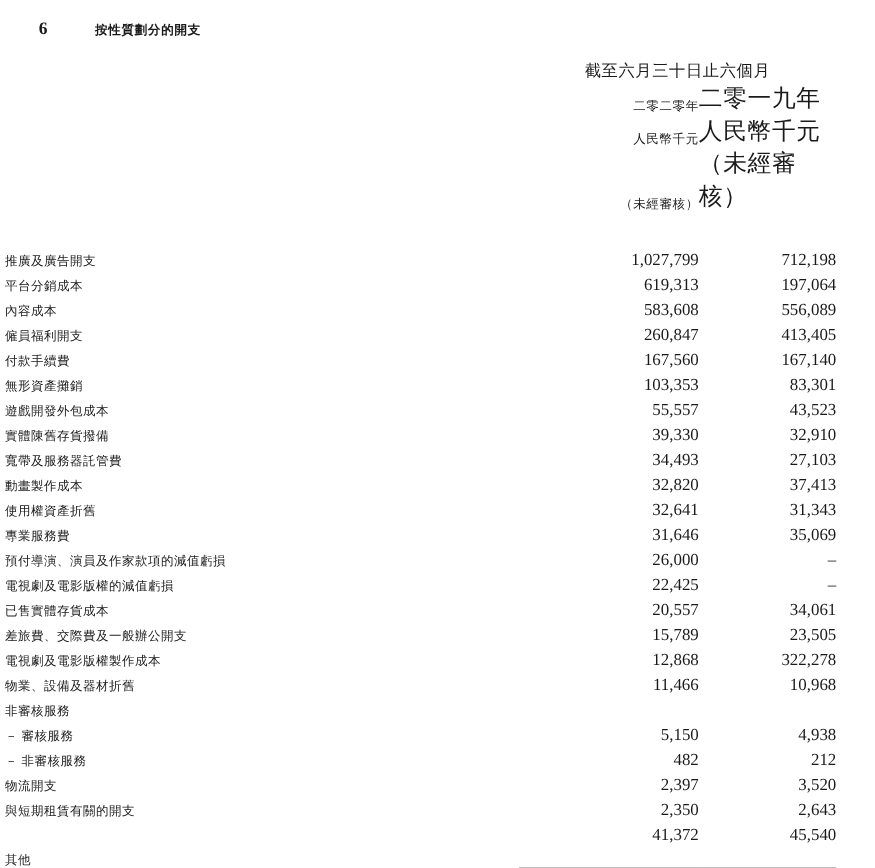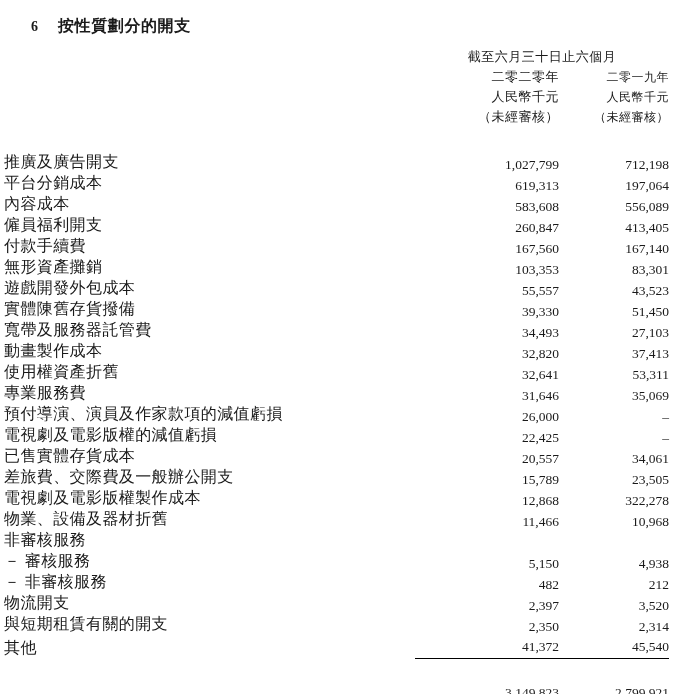--- a/index.html
+++ b/index.html
@@ -25,22 +25,22 @@
     display: flex;
     align-items: baseline;
   }
   .note-number {
     width: 38px;
     text-align: right;
     font-size: 14px;
     font-weight: bold;
   }
   .note-title {
-    margin-left: 20px;
-    font-size: 16px;
+    margin-left: 38px;
+    font-size: 10px;
     font-weight: bold;
     letter-spacing: 0.6px;
   }
 
   
   .statement {
     position: absolute;
     top: 46px;
     left: 4px;
     width: 700px;
@@ -62,60 +62,60 @@
   .hdr-span {
     text-align: center;
     font-size: 13px;
     font-weight: bold;
     letter-spacing: 0.5px;
     padding-bottom: 2px;
     height: 20px;
   }
   .hdr-year-2020, .hdr-unit-2020, .hdr-audit-2020 {
     text-align: right;
-    font-size: 13px;
+    font-size: 10px;
     letter-spacing: 0.5px;
     font-weight: bold;
     height: 20px;
     padding-right: 0;
   }
   .hdr-year-2019, .hdr-unit-2019, .hdr-audit-2019 {
-    text-align: right;
-    font-size: 12px;
+    text-align: left;
+    font-size: 19px;
     letter-spacing: 0.5px;
     height: 20px;
   }
   .hdr-audit-2020, .hdr-audit-2019 { padding-bottom: 2px; }
 
   .header-gap { height: 26px; }
 
   
   .row-label {
-    font-size: 16px;
+    font-size: 10px;
     letter-spacing: 0.4px;
     padding-left: 62px;
     height: 20px;
     white-space: nowrap;
   }
   .row-label.indent { }
 
   .num {
     text-align: right;
     font-size: 13.5px;
     height: 20px;
     white-space: nowrap;
   }
   .num-2020 { font-weight: bold; }
   .num-2019 { font-weight: normal; }
 
   
   .rule-2020 > .num-2020,
   .rule-2020 > .num-2019 {
     border-bottom: 1.3px solid #000;
-    padding-bottom: 3px;
+    padding-bottom: 18px;
   }
   .spacer-after-rule td { height: 20px; }
 
   .total .num-2020,
   .total .num-2019 {
     border-bottom: 1.3px solid #000;
     padding-bottom: 3px;
     height: 22px;
   }
   .total-dbl td.num-2020,
@@ -207,39 +207,39 @@
       </tr>
       <tr class="">
         <td class="row-label">遊戲開發外包成本</td>
         <td class="num num-2020">55,557</td>
         <td class="num num-2019">43,523</td>
         <td></td>
       </tr>
       <tr class="">
         <td class="row-label">實體陳舊存貨撥備</td>
         <td class="num num-2020">39,330</td>
-        <td class="num num-2019">51,450</td>
+        <td class="num num-2019">32,910</td>
         <td></td>
       </tr>
       <tr class="">
         <td class="row-label">寬帶及服務器託管費</td>
         <td class="num num-2020">34,493</td>
         <td class="num num-2019">27,103</td>
         <td></td>
       </tr>
       <tr class="">
         <td class="row-label">動畫製作成本</td>
         <td class="num num-2020">32,820</td>
         <td class="num num-2019">37,413</td>
         <td></td>
       </tr>
       <tr class="">
         <td class="row-label">使用權資產折舊</td>
         <td class="num num-2020">32,641</td>
-        <td class="num num-2019">53,311</td>
+        <td class="num num-2019">31,343</td>
         <td></td>
       </tr>
       <tr class="">
         <td class="row-label">專業服務費</td>
         <td class="num num-2020">31,646</td>
         <td class="num num-2019">35,069</td>
         <td></td>
       </tr>
       <tr class="">
         <td class="row-label">預付導演、演員及作家款項的減值虧損</td>
@@ -297,21 +297,21 @@
       </tr>
       <tr class="">
         <td class="row-label">物流開支</td>
         <td class="num num-2020">2,397</td>
         <td class="num num-2019">3,520</td>
         <td></td>
       </tr>
       <tr class="">
         <td class="row-label">與短期租賃有關的開支</td>
         <td class="num num-2020">2,350</td>
-        <td class="num num-2019">2,314</td>
+        <td class="num num-2019">2,643</td>
         <td></td>
       </tr>
       <tr class="rule-2020">
         <td class="row-label">其他</td>
         <td class="num num-2020">41,372</td>
         <td class="num num-2019">45,540</td>
         <td></td>
       </tr>
       <tr class="spacer-after-rule">
         <td colspan="4"></td>

